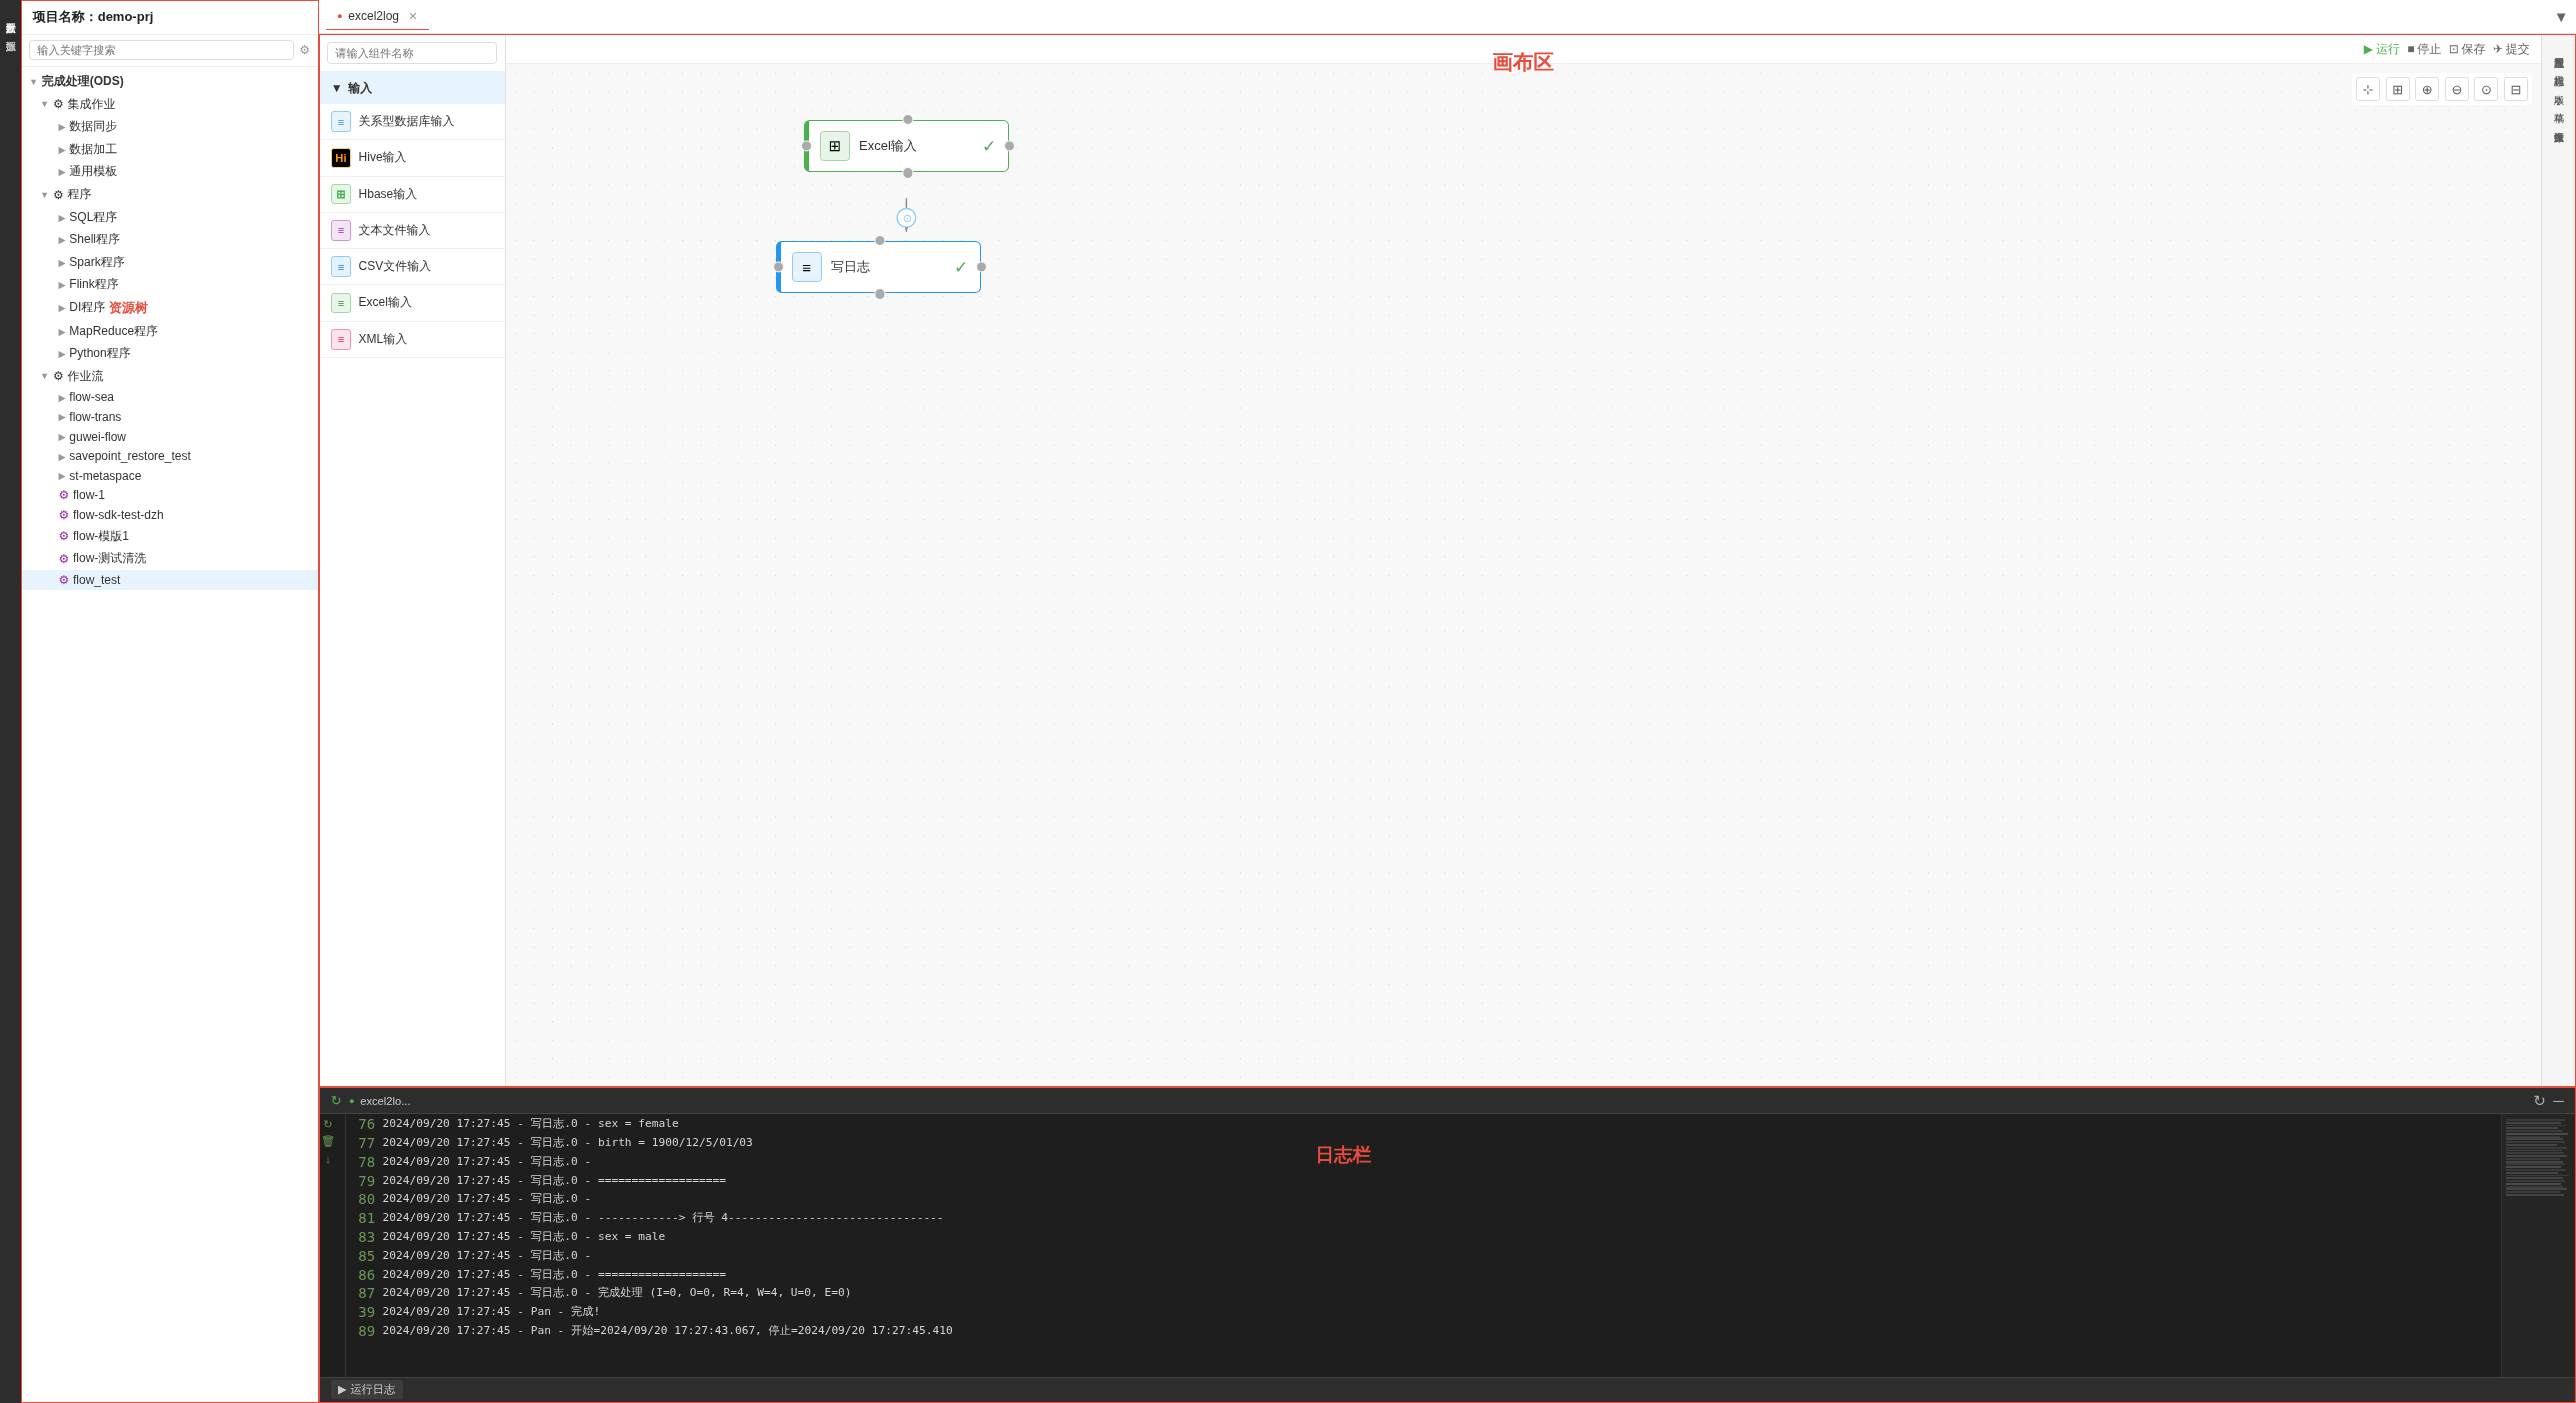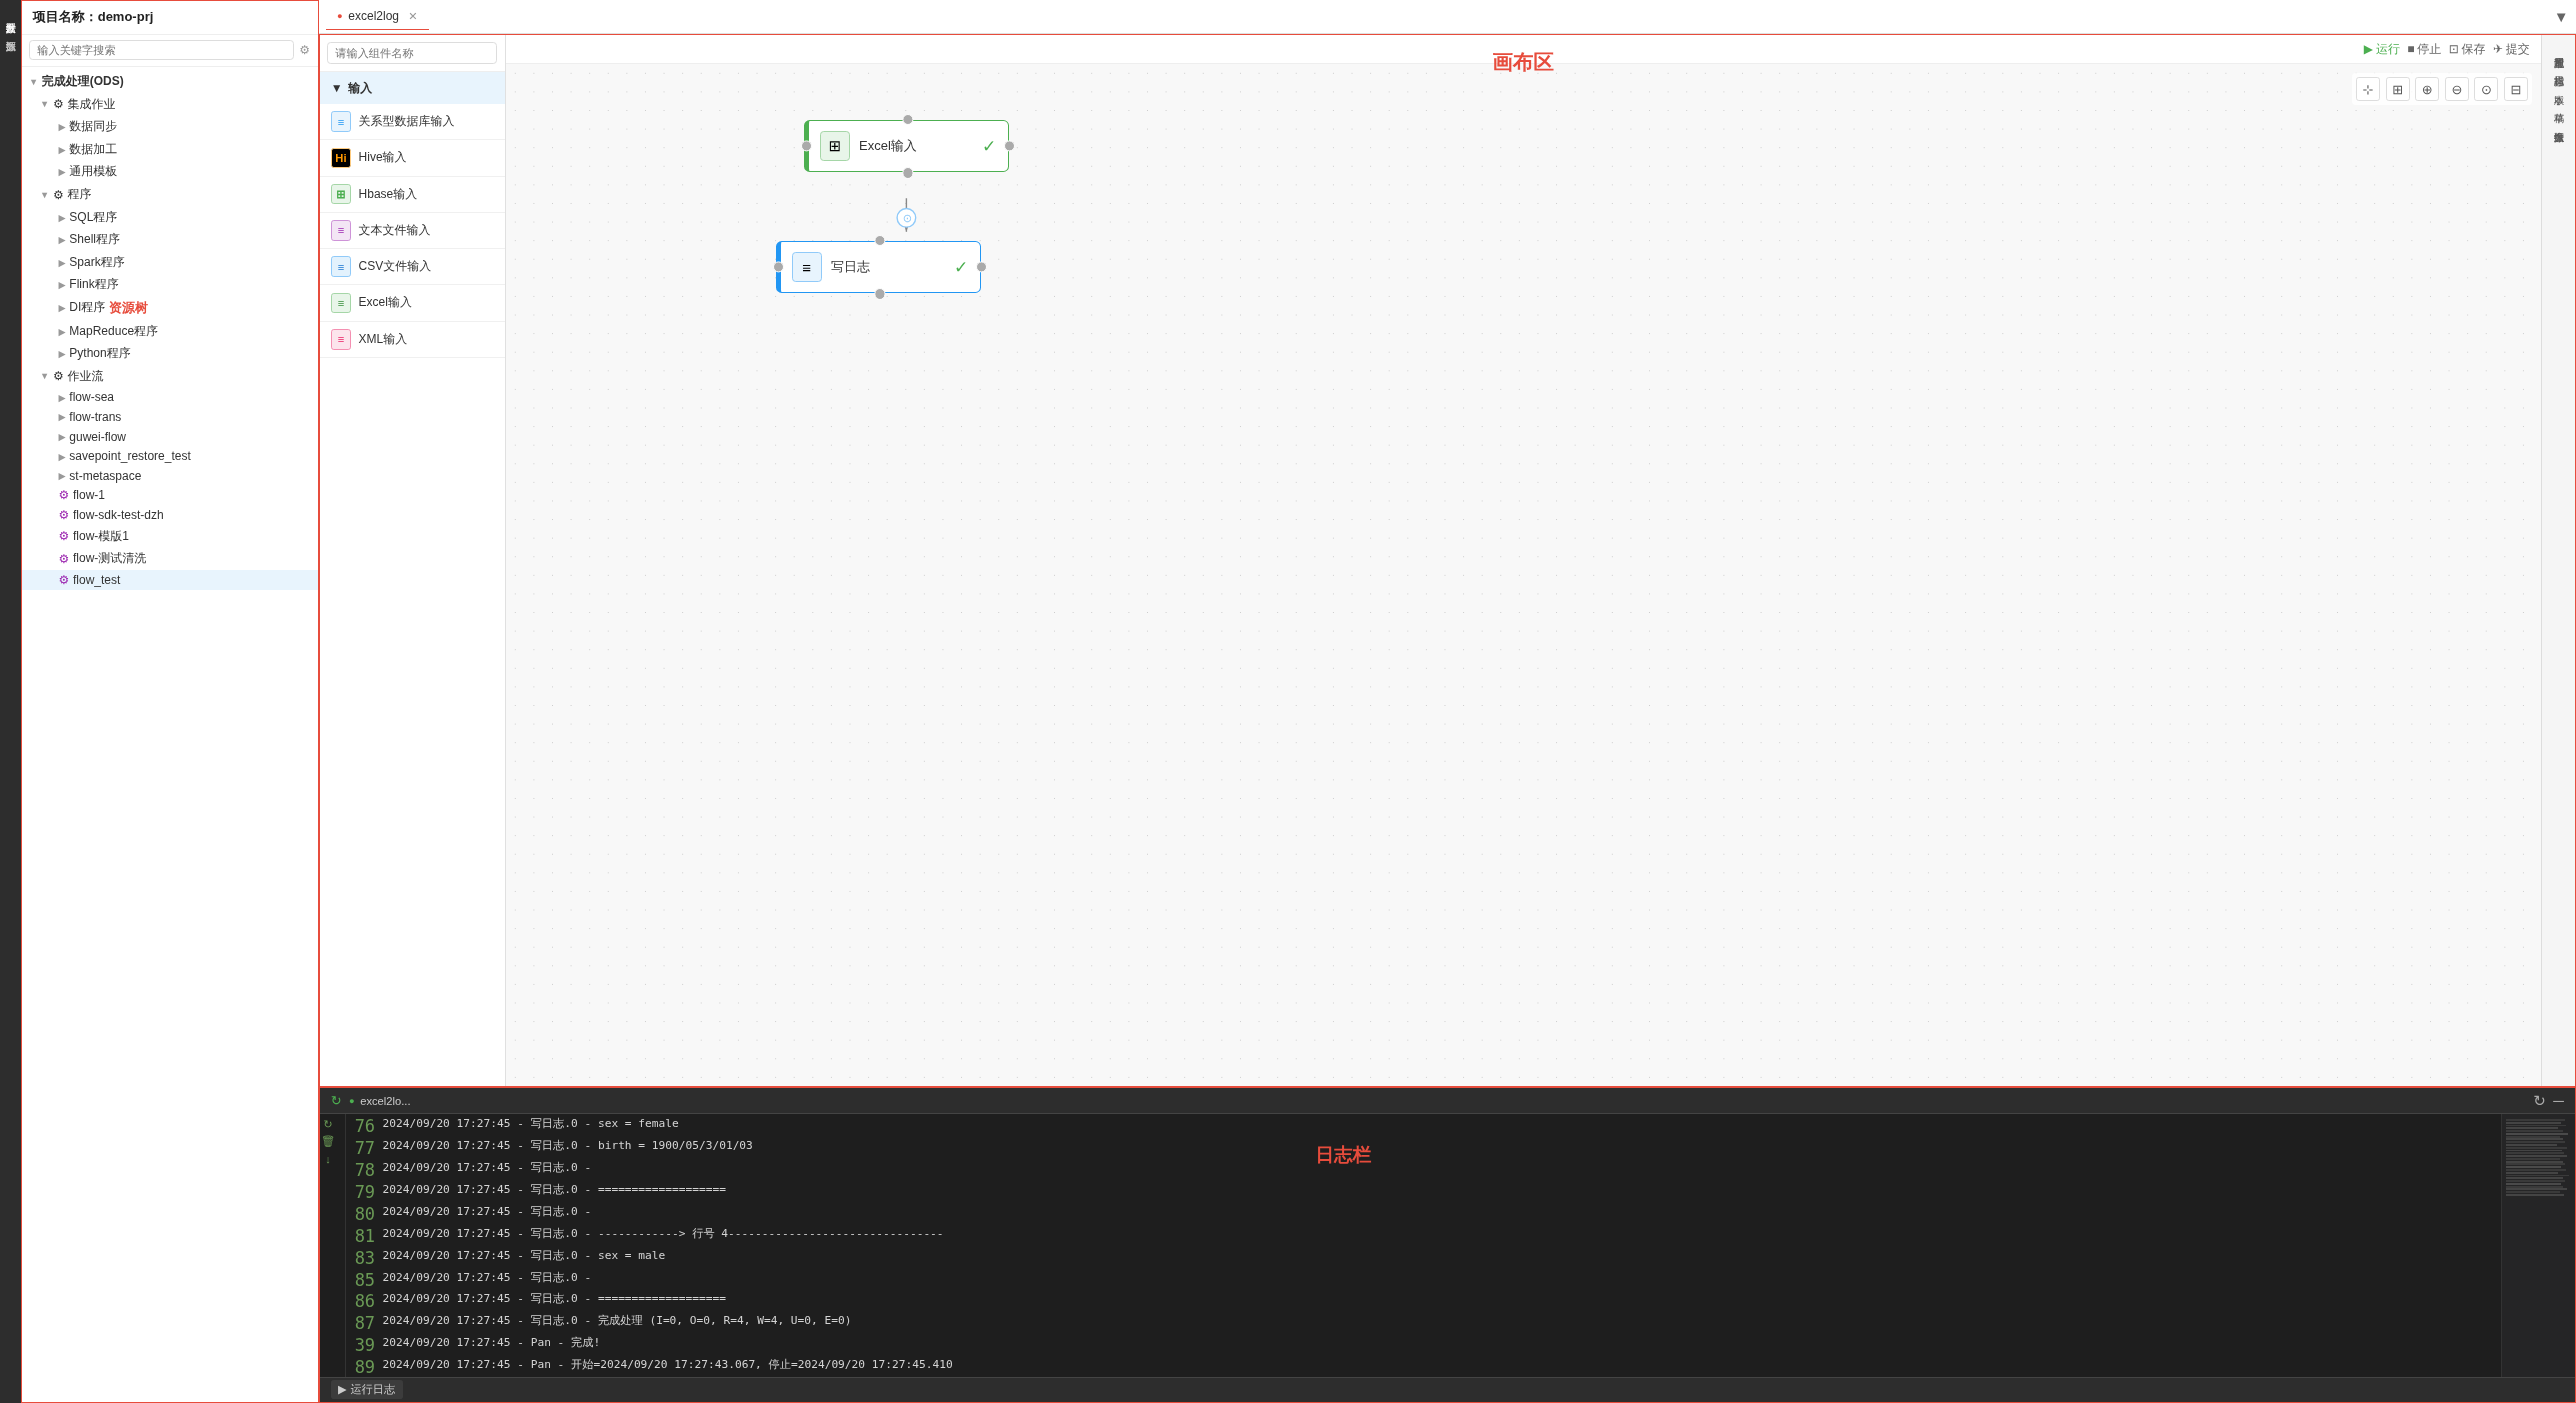--- a/index.html
+++ b/index.html
@@ -377,21 +377,21 @@
     .log-line {
       display: flex;
       align-items: flex-start;
       min-height: 18.6px;
     }
     .log-line-num {
       width: 37px;
       text-align: right;
       padding-right: 7.4px;
       color: #6a9955;
-      font-size: 17px;
+      font-size: 14px;
       flex-shrink: 0;
       font-family: monospace;
       padding-top: 1.9px;
     }
     .log-icon-btn {
       width: 17px;
       height: 17px;
       display: flex;
       align-items: center;
       justify-content: center;
@@ -761,21 +761,21 @@
               <div class="log-icon-btn" style="color:#6a9955;">↓</div>
             </div>
             <div class="log-lines" style="position: relative;">
 
               <div class="log-line">
                 <span class="log-line-num">76</span>
                 <span class="log-line-content">2024/09/20 17:27:45 - 写日志.0 - sex = female</span>
               </div>
               <div class="log-line">
                 <span class="log-line-num">77</span>
-                <span class="log-line-content">2024/09/20 17:27:45 - 写日志.0 - birth = 1900/05/3/01/03</span>
+                <span class="log-line-content">2024/09/20 17:27:45 - 写日志.0 - birth = 1900/12/5/01/03</span>
               </div>
               <div class="log-line">
                 <span class="log-line-num">78</span>
                 <span class="log-line-content">2024/09/20 17:27:45 - 写日志.0 - </span>
               </div>
               <div class="log-line">
                 <span class="log-line-num">79</span>
                 <span class="log-line-content">2024/09/20 17:27:45 - 写日志.0 - ===================</span>
               </div>
               <div class="log-line">

